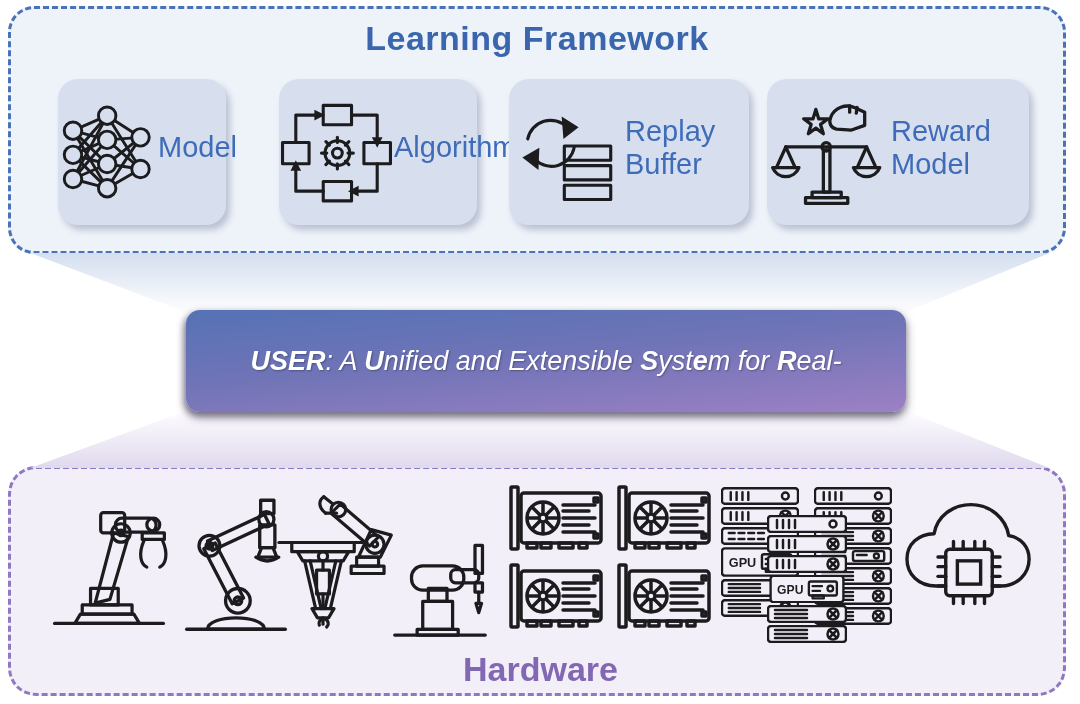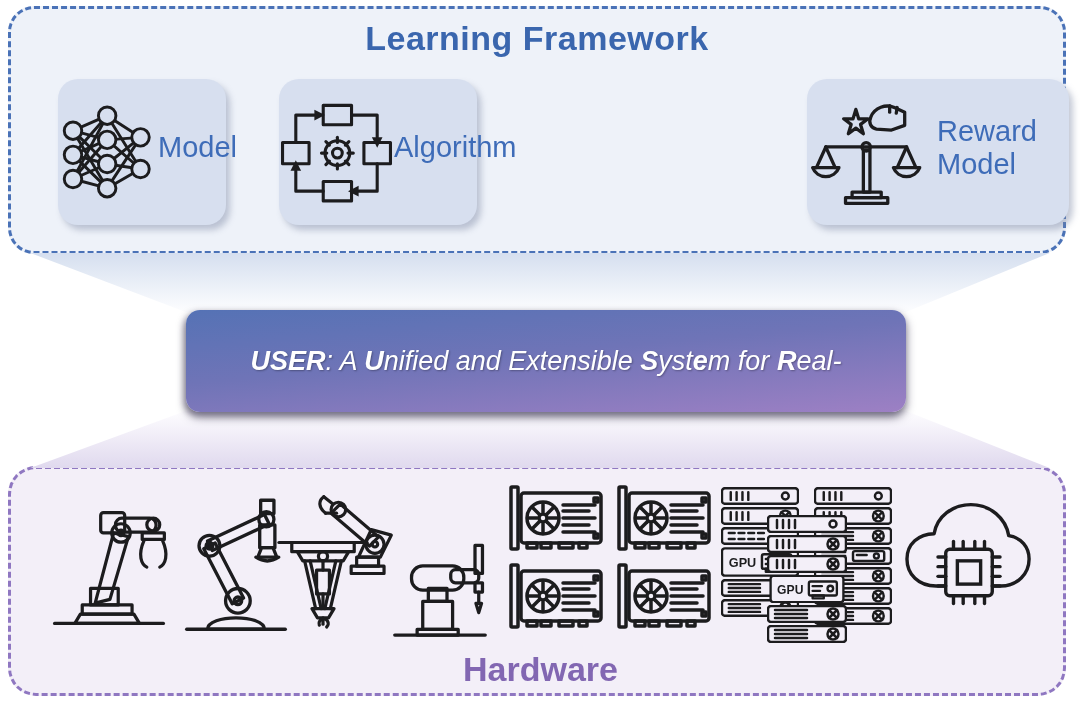--- a/index.html
+++ b/index.html
@@ -123,22 +123,42 @@
             <polygon points="40,11 40,23 52,17"></polygon>
             <polygon points="105,42 117,42 111,54"></polygon>
             <polygon points="90,97 90,109 78,103"></polygon>
             <polygon points="13,80 25,80 19,68"></polygon>
           </g>
         </svg>
       </div>
       <div class="comp-label">Algorithm</div>
     </div>
 
-
-    <div class="comp" style="left:796px;width:262px;gap:6px;">
+    <div class="comp" style="left:498px;width:240px;">
+      <div class="comp-icon">
+        <svg width="116" height="103" viewBox="0 0 130 115">
+          <g class="ln" stroke-width="4">
+            <path d="M 21 40 A 26 26 0 0 1 65 27"></path>
+            <path d="M 73 50 A 26 26 0 0 1 29 63"></path>
+          </g>
+          <g class="fl">
+            <polygon points="59,15 78,27 61,40"></polygon>
+            <polygon points="33,75 15,61 34,50"></polygon>
+          </g>
+          <g class="ln">
+            <rect x="62" y="48" width="52" height="16"></rect>
+            <rect x="62" y="70" width="52" height="16"></rect>
+            <rect x="62" y="92" width="52" height="16"></rect>
+          </g>
+        </svg>
+      </div>
+      <div class="comp-label">Replay Buffer</div>
+    </div>
+
+    <div class="comp" style="left:756px;width:262px;">
       <div class="comp-icon">
         <svg width="124" height="108" viewBox="0 0 132 115">
           <g class="ln" stroke-width="3">
             <path d="M 68 18 C 72 8 84 4 93 8 L 104 13 L 104 27 L 90 32 L 74 31 C 68 30 65 24 68 18 Z"></path>
             <line x1="88" y1="6" x2="88" y2="13"></line>
               <line x1="96" y1="8" x2="95" y2="14"></line>
             <polygon points="52,10 55,20 65,20 57,26 60,36 52,30 44,36 47,26 39,20 49,20"></polygon>
           </g>
           <g class="ln" stroke-width="3.5">
             <line x1="20" y1="50" x2="106" y2="50"></line>

